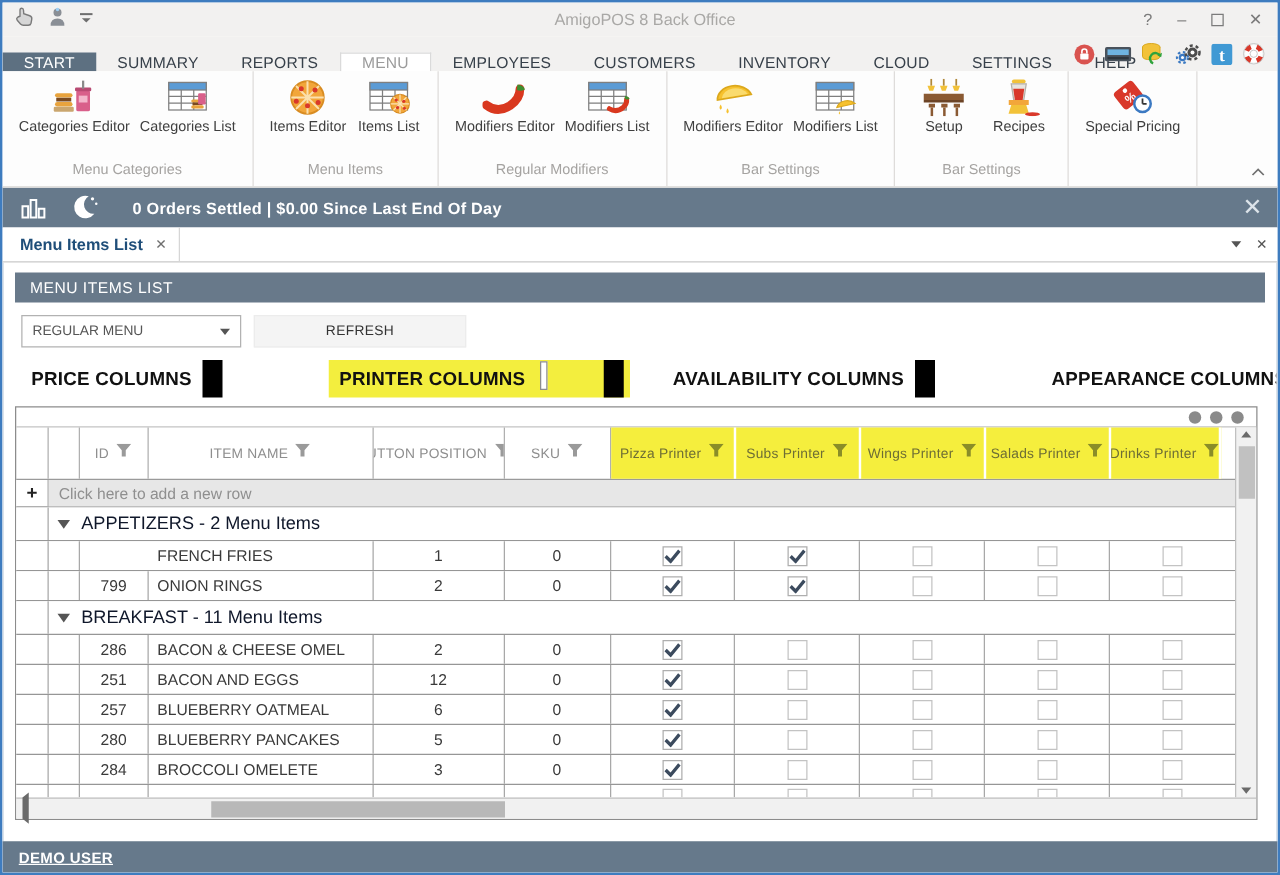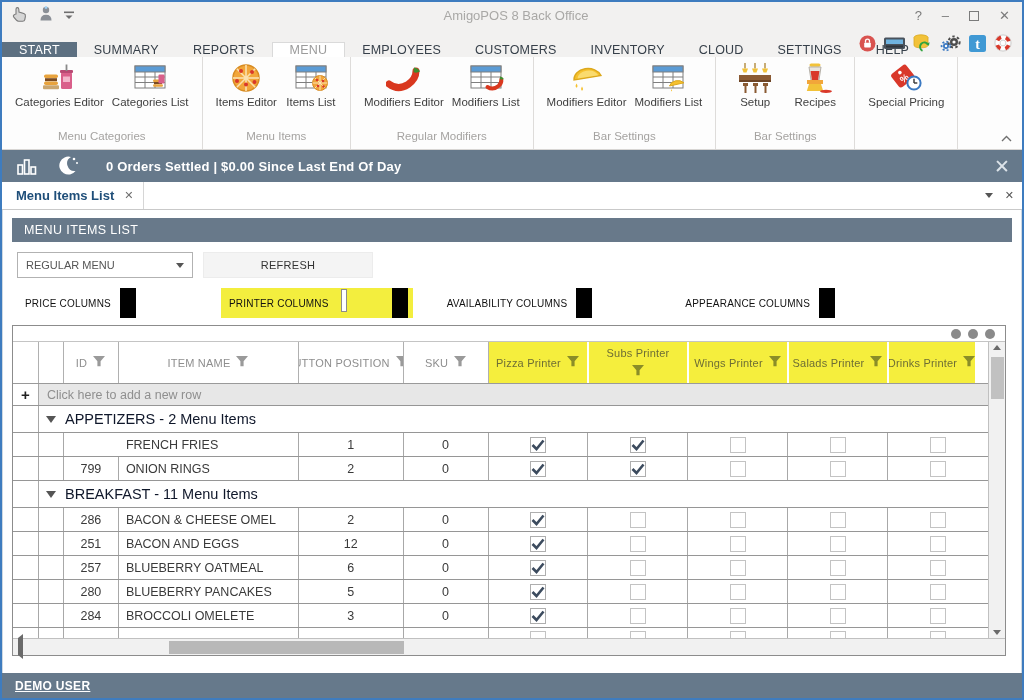--- a/index.html
+++ b/index.html
@@ -52,21 +52,21 @@
   
   .content { flex:1; background:#fff; padding:8px 9px 0 9px; overflow:hidden; border-left:1px solid #cfd9e2; border-right:1px solid #cfd9e2; }
   .panel-header { height:24px; background:#68798a; color:#fff; font-size:12.5px; letter-spacing:.4px; display:flex; align-items:center; padding-left:12px; }
   .controls { margin-top:10px; display:flex; gap:10px; height:26px; padding-left:5px; }
   .dropdown { width:176px; border:1px solid #b2b2b2; background:#fff; display:flex; align-items:center; font-size:11px; color:#555; padding:0 8px; justify-content:space-between; cursor:default; }
   .dd-caret { width:0; height:0; border-left:4px solid transparent; border-right:4px solid transparent; border-top:5px solid #555; }
   .refresh { width:170px; background:#f4f4f4; border:1px solid #ececec; font-size:11px; color:#333; letter-spacing:.3px; font-family:"Liberation Sans",sans-serif; cursor:default; }
   .toggles { margin-top:8px; height:34px; display:flex; align-items:center; gap:26px; padding-left:5px; }
   .tgroup { display:flex; align-items:center; gap:12px; padding:4px 8px; }
   .tgroup.hl { background:#f3ee3e; }
-  .tlabel { font-size:10px; font-weight:normal; color:#111; letter-spacing:.2px; white-space:nowrap; }
+  .tlabel { font-size:15px; font-weight:bold; color:#111; letter-spacing:.2px; white-space:nowrap; }
   .toggle { position:relative; width:64px; height:22px; }
   .ttrack { width:64px; height:22px; border:1px solid #8c8c8c; background:#fff; padding:2px; }
   .tfill { width:100%; height:100%; background:#a89f92; }
   .toggle.on .tfill { background:#7d8b21; }
   .tknob { position:absolute; top:-4px; width:16px; height:30px; background:#000; }
   .toggle.off .tknob { left:-3px; }
   .toggle.on .tknob { right:-3px; }
 
   
   .grid { margin-top:5px; width:994px; border:1px solid #8c8c8c; background:#fff; }
@@ -522,21 +522,21 @@
                 <span><svg width="13" height="12">
                     <path d="M0 0 h12 l-4.4 5.2 v5 h-3.2 v-5 Z" fill="#9a9a9a"></path>
                   </svg></span>
               </div>
               <div class="hcell hl" style="width: 100px;">
                 <span>Pizza Printer</span>
                 <span><svg width="13" height="12">
                     <path d="M0 0 h12 l-4.4 5.2 v5 h-3.2 v-5 Z" fill="#8a8d28"></path>
                   </svg></span>
               </div>
-              <div class="hcell hl" style="width: 100px; flex-direction: column;">
+              <div class="hcell hl" style="width: 100px;">
                 <span>Subs Printer</span>
                 <span><svg width="13" height="12">
                     <path d="M0 0 h12 l-4.4 5.2 v5 h-3.2 v-5 Z" fill="#8a8d28"></path>
                   </svg></span>
               </div>
               <div class="hcell hl" style="width: 100px;">
                 <span>Wings Printer</span>
                 <span><svg width="13" height="12">
                     <path d="M0 0 h12 l-4.4 5.2 v5 h-3.2 v-5 Z" fill="#8a8d28"></path>
                   </svg></span>

